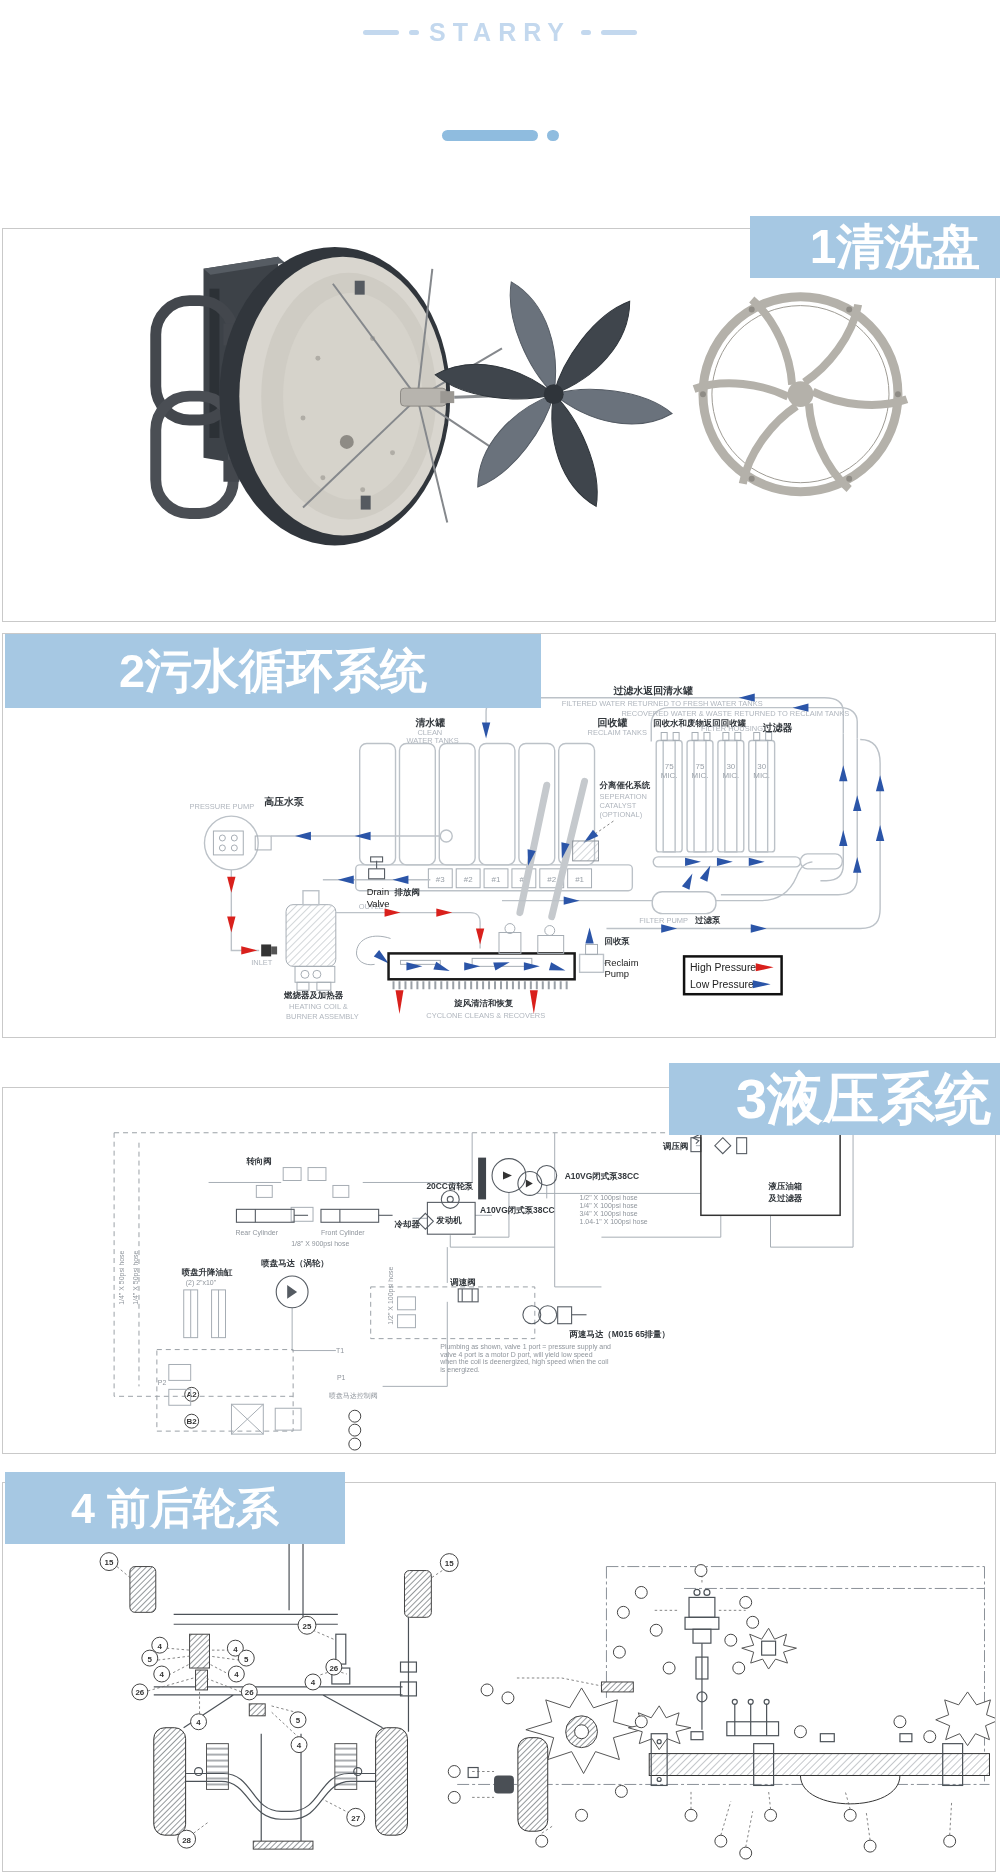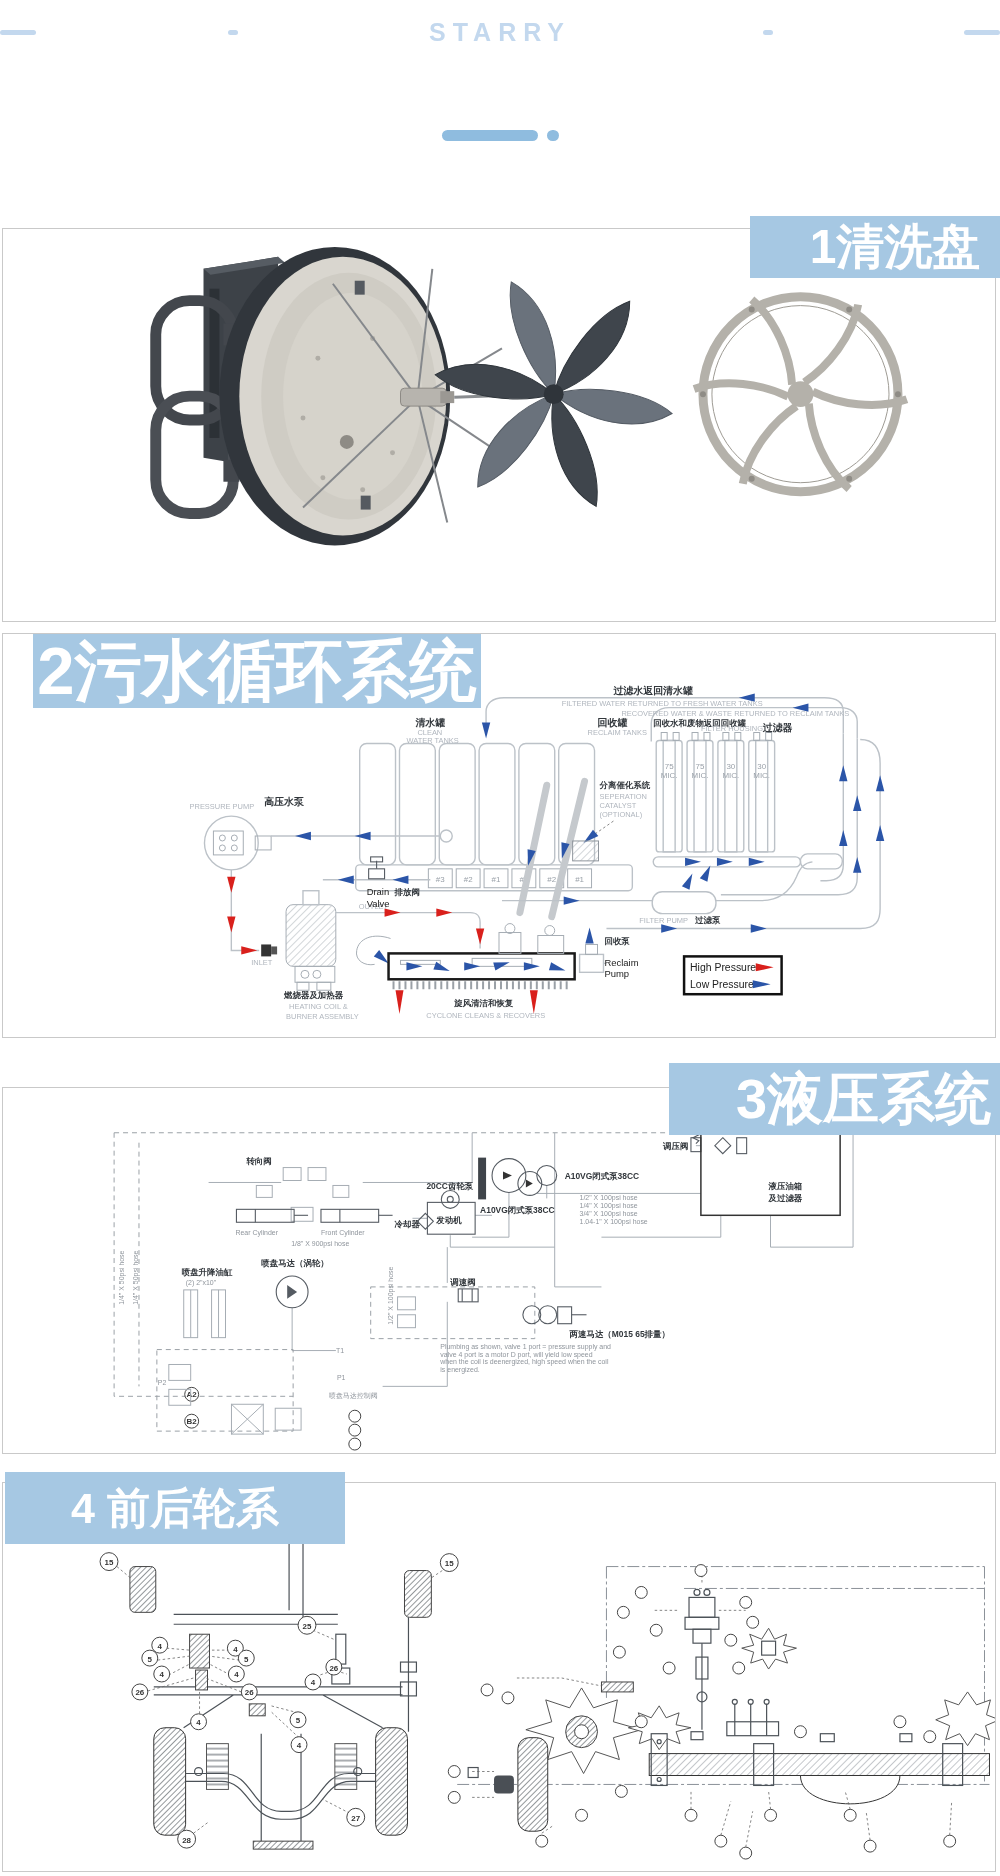--- a/index.html
+++ b/index.html
@@ -4,40 +4,40 @@
 <style>
   :root{
     --accent-blue:#a6c8e3; --title-blue:#8fbcdf; --brand-blue:#c3d8ee;
     --arrow-blue:#2b55a8; --arrow-red:#d9201c; --border-gray:#c9c9c9;
   }
   html,body{margin:0;padding:0;background:#fff;}
   .page{position:relative;width:1000px;height:1876px;margin:0 auto;background:#fff;
         overflow:hidden;font-family:"Liberation Sans",sans-serif;}
   
   .brand{position:absolute;top:18px;left:0;width:100%;display:flex;align-items:center;
-         justify-content:space-between;gap:10px;}
+         justify-content:center;gap:10px;}
   .dash{height:5px;border-radius:3px;background:var(--brand-blue);}
   .dash-long{width:36px}.dash-short{width:10px}
   .brand-name{font-size:25px;font-weight:bold;color:var(--brand-blue);letter-spacing:7px;}
   .title{position:absolute;top:46px;left:0;width:100%;margin:0;text-align:center;
          font-size:62px;line-height:70px;color:var(--title-blue);white-space:nowrap;}
   .t-l{font-weight:600;} .t-b{font-weight:900;}
   .underline-bar{position:absolute;top:130px;left:442px;width:96px;height:11px;
                  border-radius:6px;background:var(--title-blue);}
   .underline-dot{position:absolute;top:130px;left:547px;width:12px;height:11px;
                  border-radius:6px;background:var(--title-blue);}
   
   .sec{position:absolute;left:2px;width:994px;border:1px solid var(--border-gray);
        background:#fff;box-sizing:border-box;}
   #sec1{top:228px;height:394px;} #sec2{top:633px;height:405px;}
   #sec3{top:1087px;height:367px;} #sec4{top:1482px;height:390px;}
   .sec-label{position:absolute;background:var(--accent-blue);color:#fff;font-weight:bold;
              text-align:center;white-space:nowrap;z-index:5;}
   #lbl1{left:750px;top:216px;width:290px;height:62px;font-size:48px;line-height:62px;}
-  #lbl2{left:5px;top:634px;width:448px;height:74px;font-size:67px;line-height:74px;margin-left:28px;}
+  #lbl2{left:5px;top:634px;width:536px;height:74px;font-size:47px;line-height:74px;}
   #lbl3{left:669px;top:1052px;width:389px;height:72px;font-size:56px;line-height:72px;margin-top:11px;}
   #lbl4{left:5px;top:1472px;width:340px;height:72px;font-size:43px;line-height:72px;}
   .diag{display:block;width:100%;height:100%;}
   
   .ln{stroke:#bcc2c8;stroke-width:1.4;fill:none}
   .ln2{stroke:#a6adb4;stroke-width:1;fill:none}
   .dk{stroke:#555b62;stroke-width:1.1;fill:none}
   .dk4{stroke:#4c5258;stroke-width:1.2;fill:none}
   .dsh{stroke:#9aa0a6;stroke-width:1;fill:none;stroke-dasharray:5 4}
   .dd{stroke:#8a9097;stroke-width:1;fill:none;stroke-dasharray:12 3 3 3}

